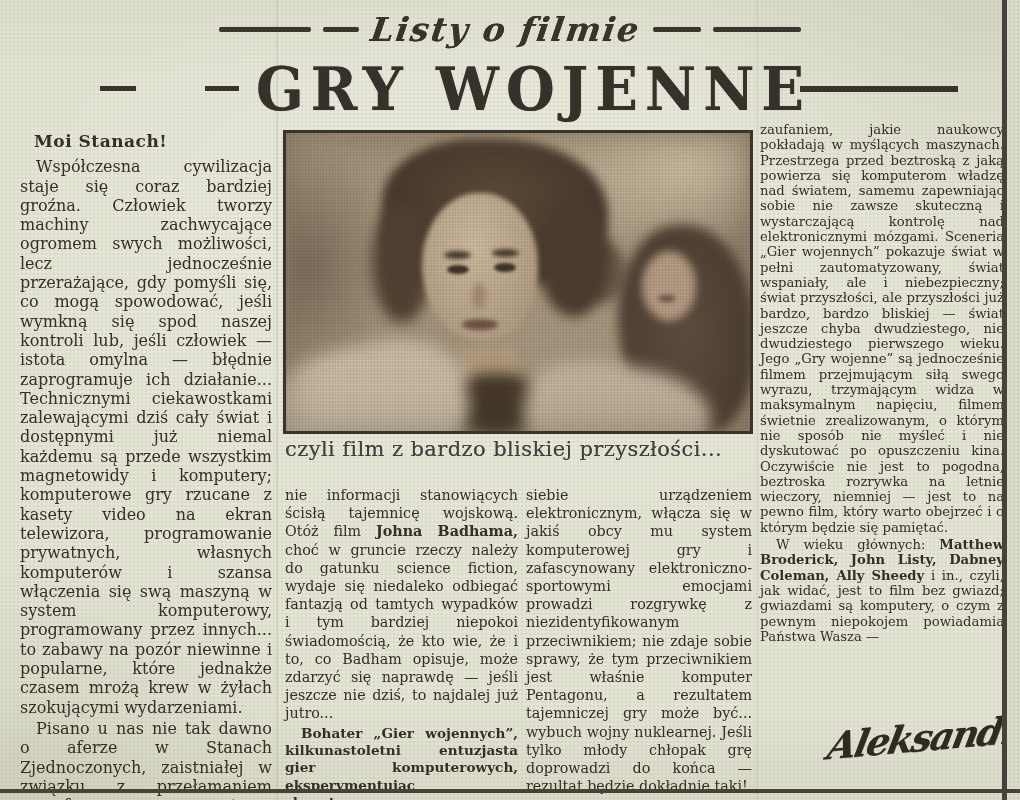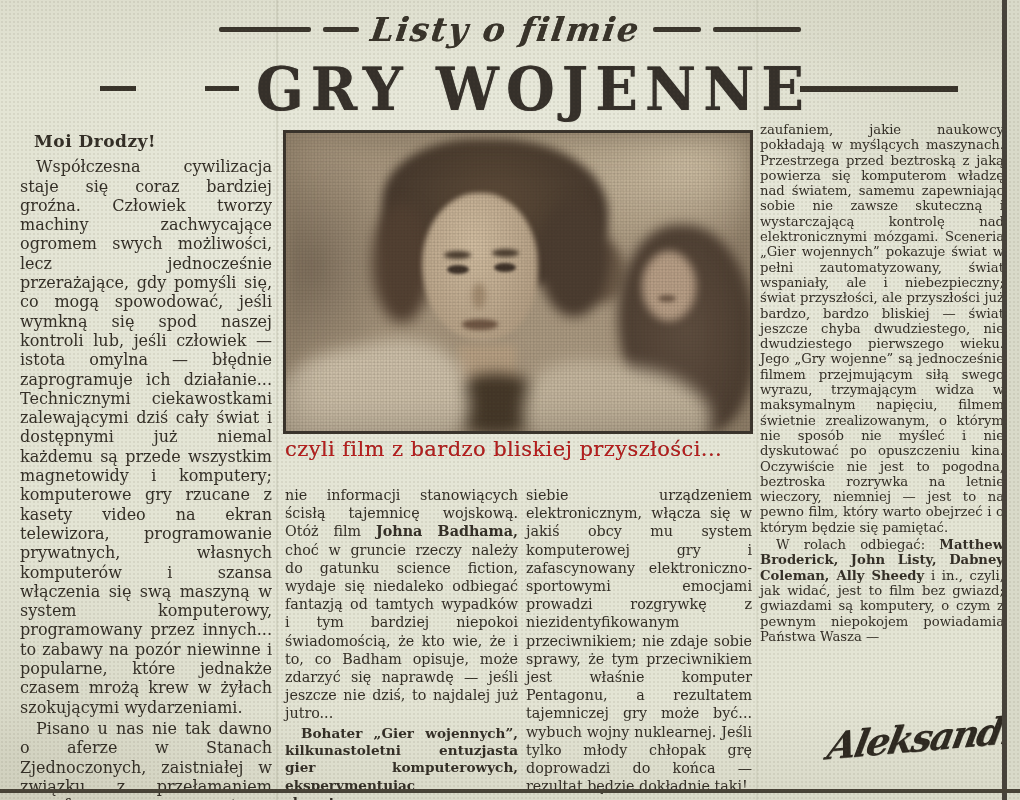--- a/index.html
+++ b/index.html
@@ -104,21 +104,21 @@
   .ph-chest{left:160px;top:240px;width:100px;height:62px;border-radius:50%;background:#443728;filter:blur(7px);}
   .ph-shirt-l{left:-14px;top:212px;width:196px;height:126px;border-radius:40%;background:#cabda7;filter:blur(8px);transform:rotate(-12deg);}
   .ph-shirt-r{left:238px;top:232px;width:186px;height:104px;border-radius:40%;background:#c2b49d;filter:blur(8px);transform:rotate(10deg);}
   .ph-grain{inset:0;opacity:.5;
     background-image:radial-gradient(rgba(52,42,30,.25) .8px, transparent 1.3px);
     background-size:3px 3px;}
   .ph-vignette{inset:0;box-shadow:inset 0 0 40px rgba(60,48,34,.35);}
 
   .caption{
     position:absolute;left:285px;top:437px;width:470px;z-index:10;
-    font-size:21px;letter-spacing:.4px;color:#b91c1c;white-space:nowrap;
+    font-size:21px;letter-spacing:.4px;color:#404040;white-space:nowrap;
     text-shadow:0 0 .5px rgba(57,52,43,.6);
   }
 
   
   .signature{
     position:absolute;left:828px;top:716px;width:185px;z-index:10;
     font-style:italic;font-weight:bold;font-size:37px;color:#2e2921;
     transform:rotate(-5deg) skewX(-16deg);letter-spacing:-2px;white-space:nowrap;
     text-shadow:.4px .4px 0 rgba(46,41,33,.55);
   }
@@ -139,21 +139,21 @@
 </div>
 
 <div class="title-row">
   <span class="t-dash-a"></span>
   <span class="t-dash-b"></span>
   <h1 class="main-title" style="margin:0;">GRY WOJENNE</h1>
   <span class="t-dash-c"></span>
 </div>
 
 <div class="col col-1">
-  <p class="salutation">Moi Drodzy!</p>
+  <p class="salutation">Moi Stanach!</p>
   <p class="indent">Współczesna cywilizacja staje się coraz bardziej groźna. Człowiek tworzy machiny zachwycające ogromem swych możliwości, lecz jednocześnie przerażające, gdy pomyśli się, co mogą spowodować, jeśli wymkną się spod naszej kontroli lub, jeśli człowiek — istota omylna — błędnie zaprogramuje ich działanie... Technicznymi ciekawostkami zalewającymi dziś cały świat i dostępnymi już niemal każdemu są przede wszystkim magnetowidy i komputery; komputerowe gry rzucane z kasety video na ekran telewizora, programowanie prywatnych, własnych komputerów i szansa włączenia się swą maszyną w system komputerowy, programowany przez innych... to zabawy na pozór niewinne i popularne, które jednakże czasem mrożą krew w żyłach szokującymi wydarzeniami.</p>
   <p class="indent">Pisano u nas nie tak dawno o aferze w Stanach Zjednoczonych, zaistniałej w związku z przełamaniem zaszyfrowanego systemu komputerowego Pentagonu, co umożliwiło przypadkowej osobie uzyskiwa-</p>
 </div>
 
 <figure class="photo" style="margin:0;">
   <div class="ph-wash"></div>
   <div class="ph-bg-head"></div>
   <div class="ph-girl-hair"></div>
   <div class="ph-girl-face"></div>
   <div class="ph-girl-mouth"></div>
@@ -182,21 +182,21 @@
   <p class="indent heavy">Bohater „Gier wojennych”, kilkunastoletni entuzjasta gier komputerowych, eksperymentując skonstruowanym przez</p>
 </div>
 
 <div class="col col-3">
   <p>siebie urządzeniem elektronicznym, włącza się w jakiś obcy mu system komputerowej gry i zafascynowany elektroniczno-sportowymi emocjami prowadzi rozgrywkę z niezidentyfikowanym przeciwnikiem; nie zdaje sobie sprawy, że tym przeciwnikiem jest właśnie komputer Pentagonu, a rezultatem tajemniczej gry może być... wybuch wojny nuklearnej. Jeśli tylko młody chłopak grę doprowadzi do końca — rezultat będzie dokładnie taki!</p>
   <p class="indent">Badham przestrzega więc swym filmem przed zbytnim</p>
 </div>
 
 <div class="col col-4">
   <p>zaufaniem, jakie naukowcy pokładają w myślących maszynach. Przestrzega przed beztroską z jaką powierza się komputerom władzę nad światem, samemu zapewniając sobie nie zawsze skuteczną i wystarczającą kontrolę nad elektronicznymi mózgami. Sceneria „Gier wojennych” pokazuje świat w pełni zautomatyzowany, świat wspaniały, ale i niebezpieczny; świat przyszłości, ale przyszłości już bardzo, bardzo bliskiej — świat jeszcze chyba dwudziestego, nie dwudziestego pierwszego wieku. Jego „Gry wojenne” są jednocześnie filmem przejmującym siłą swego wyrazu, trzymającym widza w maksymalnym napięciu, filmem świetnie zrealizowanym, o którym nie sposób nie myśleć i nie dyskutować po opuszczeniu kina. Oczywiście nie jest to pogodna, beztroska rozrywka na letnie wieczory, niemniej — jest to na pewno film, który warto obejrzeć i o którym będzie się pamiętać.</p>
-  <p class="indent"><span>W rolach odbiegać: </span><span class="b">Matthew Broderick, John Listy, Dabney Coleman, Ally Sheedy</span><span> i in., czyli, jak widać, jest to film bez gwiazd; gwiazdami są komputery, o czym z pewnym niepokojem powiadamia Państwa Wasza —</span></p>
+  <p class="indent"><span>W wieku głównych: </span><span class="b">Matthew Broderick, John Listy, Dabney Coleman, Ally Sheedy</span><span> i in., czyli, jak widać, jest to film bez gwiazd; gwiazdami są komputery, o czym z pewnym niepokojem powiadamia Państwa Wasza —</span></p>
 </div>
 
 <div class="signature">Aleksandra</div>
 
 <div class="page-edge-strip"></div>
 <div class="page-edge-line"></div>
 <div class="bottom-rule"></div>
 <div class="paper-grain"></div>
 
 </body></html>

